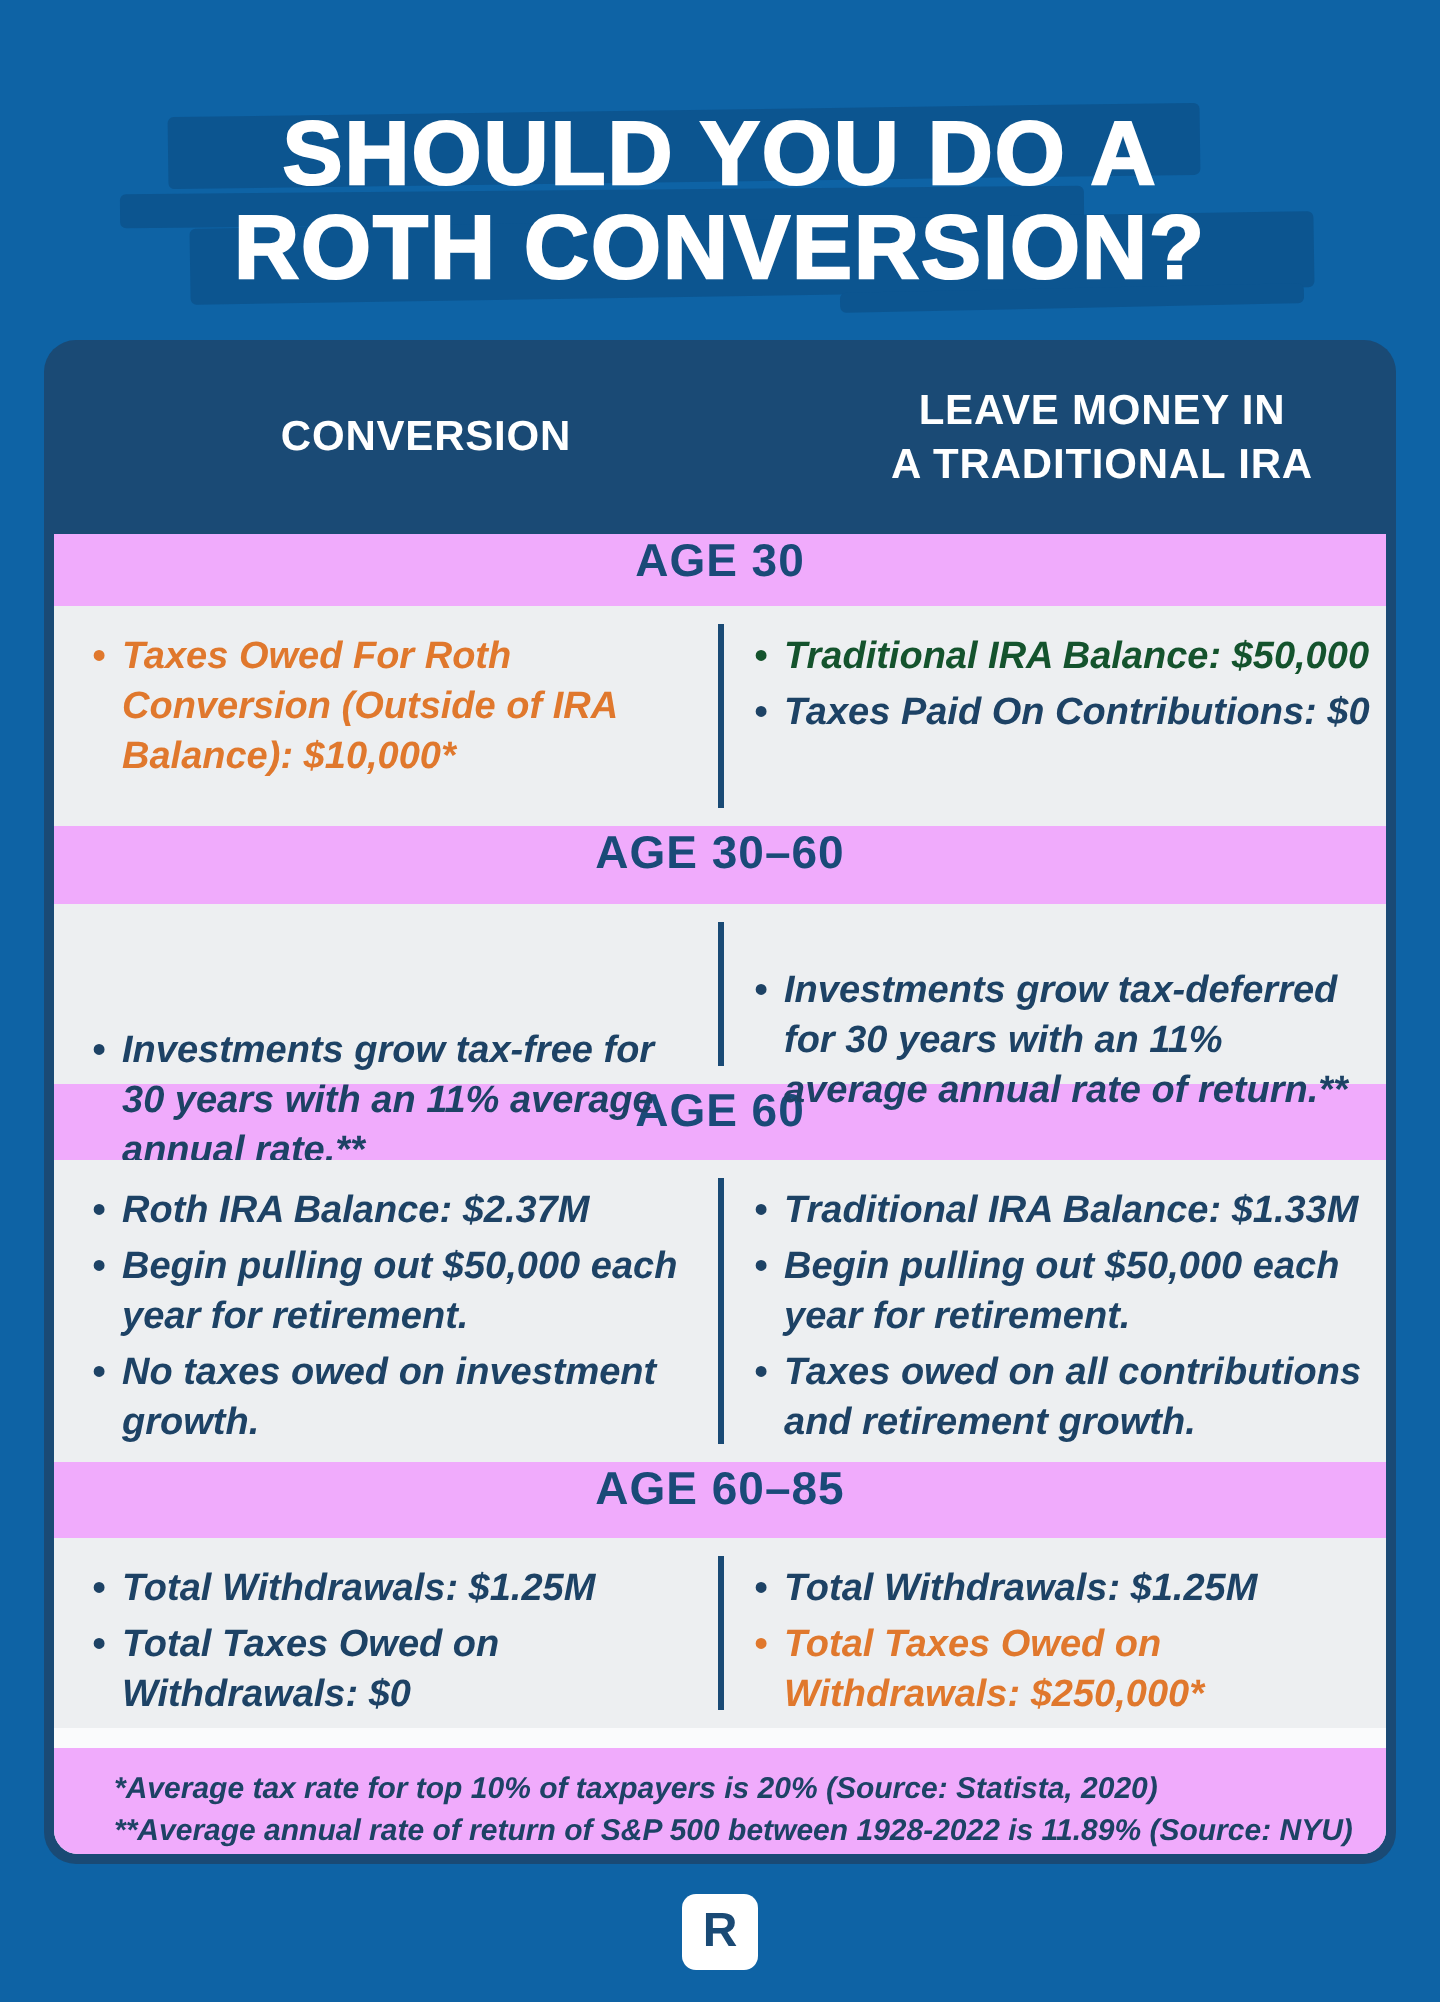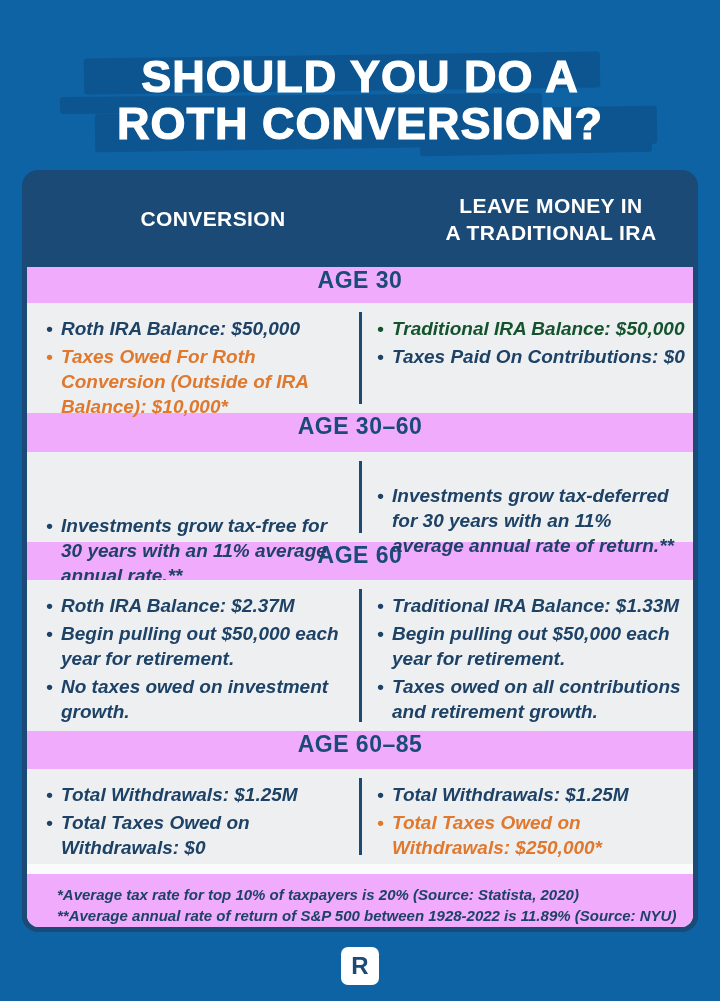--- a/index.html
+++ b/index.html
@@ -117,21 +117,20 @@
   </div>
 
   <div class="card-body">
 
     <div class="age-band band-1">
       <span class="age-label">AGE 30</span>
     </div>
     <div class="content-row row-1">
       <div class="cell left">
         <ul>
-          <li style="color: rgb(29, 66, 101);">Roth IRA Balance: $50,000</li>
           <li style="color: rgb(224, 120, 45);">Taxes Owed For Roth Conversion (Outside of IRA Balance): $10,000*</li>
         </ul>
       </div>
       <div class="cell right">
         <ul>
           <li style="color: #14532d;">Traditional IRA Balance: $50,000</li>
           <li style="color: rgb(29, 66, 101);">Taxes Paid On Contributions: $0</li>
         </ul>
       </div>
       <div class="divider"></div>

